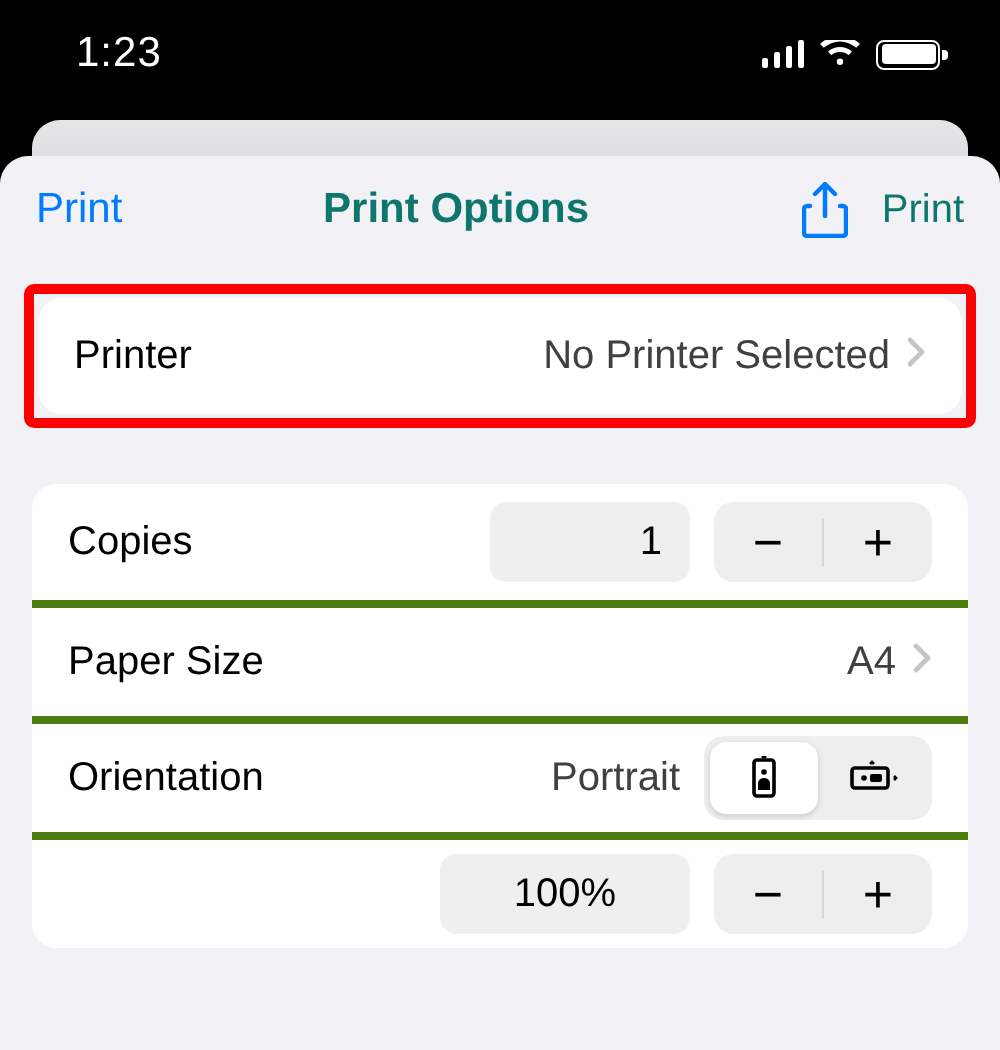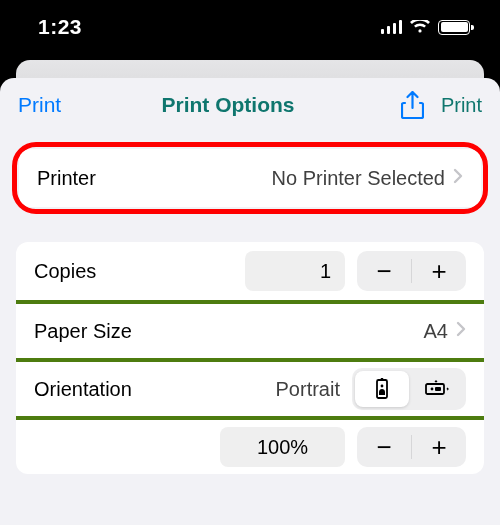--- a/index.html
+++ b/index.html
@@ -10,21 +10,21 @@
   }
   .status-bar {
     height: 60px;
     background: #000;
     display: flex;
     align-items: center;
     justify-content: space-between;
     padding: 0 30px 6px 38px;
     color: #fff;
   }
-  .status-time { font-size: 21px; font-weight: 700; letter-spacing: 0.5px; }
+  .status-time { font-size: 21px; font-weight: 400; letter-spacing: 0.5px; }
   .status-right { display: flex; align-items: center; gap: 8px; }
   .signal-bars { display: flex; align-items: flex-end; gap: 2.5px; height: 14px; }
   .signal-bars span { width: 3.5px; background: #fff; border-radius: 1px; }
   .signal-bars span:nth-child(1){height:5px;}
   .signal-bars span:nth-child(2){height:8px;}
   .signal-bars span:nth-child(3){height:11px;}
   .signal-bars span:nth-child(4){height:14px;}
   .wifi svg { display:block; }
   .battery { width: 32px; height: 15px; border: 1.8px solid #fff; border-radius: 4px; position: relative; }
   .battery::after { content:""; position:absolute; right:-5px; top:4px; width:3px; height:5px; background:#fff; border-radius:0 2px 2px 0;}
@@ -50,21 +50,21 @@
     padding: 0 18px;
   }
   .nav-cancel { color:#007aff; font-size: 21px; font-weight: 500; }
   .nav-title { flex:1; text-align:center; font-size: 21px; font-weight: 700; color:#0f766e; }
   .nav-share { width: 36px; display:flex; justify-content:center; }
   .nav-print { color:#0f766e; font-size: 20px; font-weight: 400; padding-left: 10px; }
 
   .highlight-wrap {
     margin: 10px 12px 12px;
     border: 5px solid #ff0000;
-    border-radius: 24px;
+    border-radius: 5px;
     padding: 2px;
     text-align: right;
   }
   .group {
     background:#fff;
     border-radius: 12px;
     overflow: hidden;
   }
   .row {
     display:flex;

